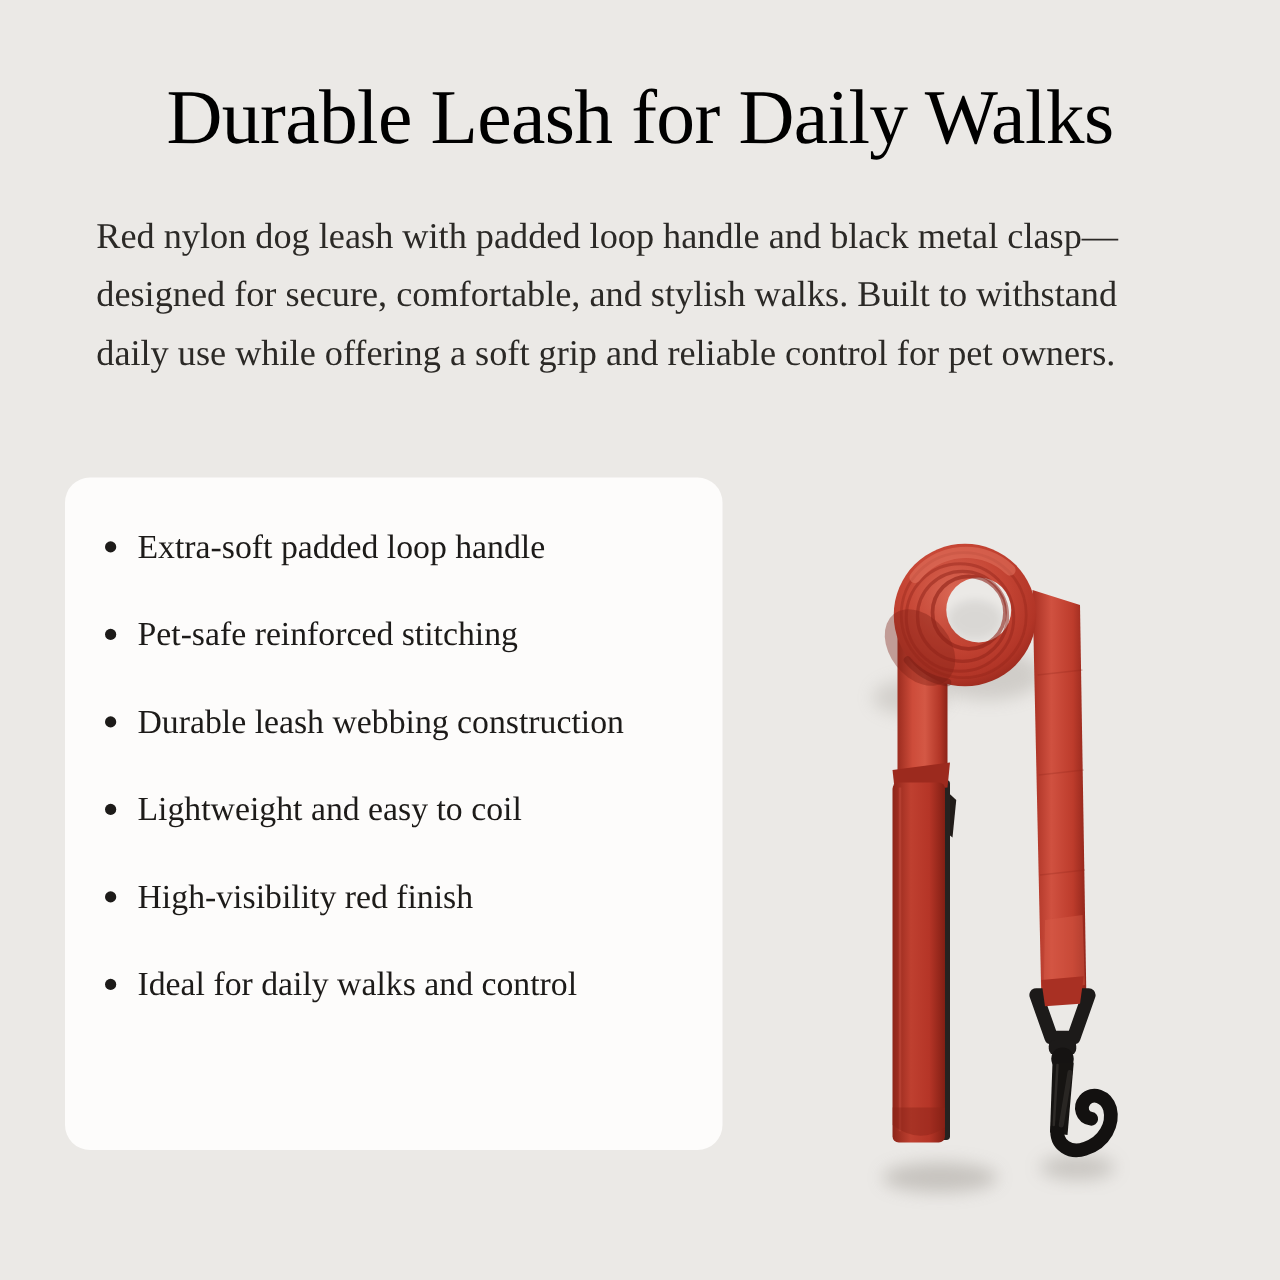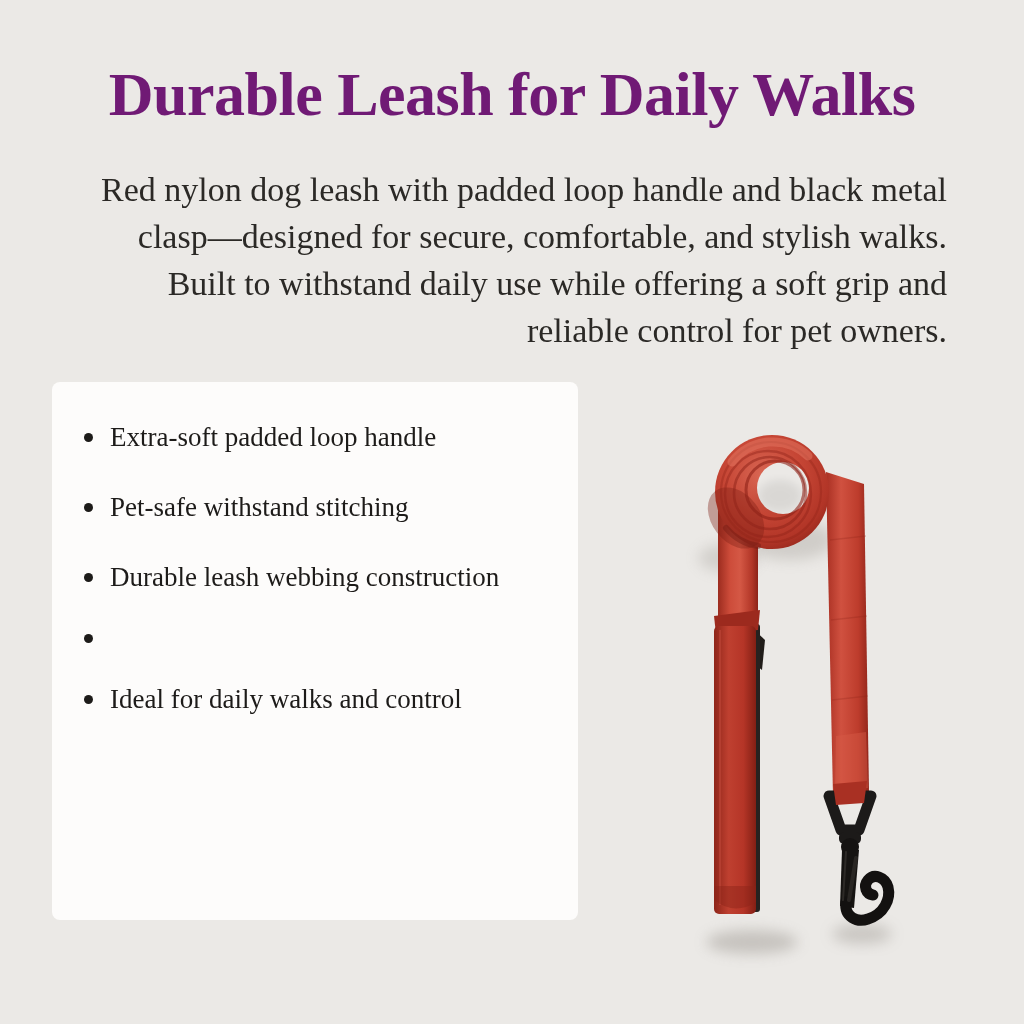--- a/index.html
+++ b/index.html
@@ -10,43 +10,43 @@
     background:#ebe9e6;
     overflow:hidden;
     font-family:"Liberation Serif", serif;
   }
   .page-title{
     position:absolute;
     top:60px;left:0;right:0;
     margin:0;
     text-align:center;
     font-size:62px;
-    font-weight:700;
+    font-weight:400;
     letter-spacing:-0.5px;
-    color:#701a75;
+    color:#000000;
     line-height:1.1;
   }
   .page-description{
     position:absolute;
     top:166px;
     left:77px;
     width:870px;
     margin:0;
-    text-align:right;
-    font-size:34px;
+    text-align:left;
+    font-size:29px;
     line-height:47px;
     color:#2b2926;
     font-weight:400;
   }
   .features-card{
     position:absolute;
     left:52px;top:382px;
     width:526px;height:538px;
     background:#fdfcfb;
-    border-radius:8px;
+    border-radius:20px;
     box-sizing:border-box;
     padding:42px 30px 0 32px;
   }
   .features-list{
     list-style:none;
     margin:0;padding:0;
   }
   .feature-item{
     display:flex;
     align-items:center;
@@ -79,28 +79,33 @@
   <p class="page-description">Red nylon dog leash with padded loop handle and black metal clasp—designed for secure, comfortable, and stylish walks. Built to withstand daily use while offering a soft grip and reliable control for pet owners.</p>
 
   <div class="features-card">
     <ul class="features-list">
       <li class="feature-item">
         <span class="bullet-dot"></span>
         <span>Extra-soft padded loop handle</span>
       </li>
       <li class="feature-item">
         <span class="bullet-dot"></span>
-        <span>Pet-safe withstand stitching</span>
+        <span>Pet-safe reinforced stitching</span>
       </li>
       <li class="feature-item">
         <span class="bullet-dot"></span>
         <span>Durable leash webbing construction</span>
       </li>
       <li class="feature-item">
         <span class="bullet-dot"></span>
+        <span>Lightweight and easy to coil</span>
+      </li>
+      <li class="feature-item">
+        <span class="bullet-dot"></span>
+        <span>High-visibility red finish</span>
       </li>
       <li class="feature-item">
         <span class="bullet-dot"></span>
         <span>Ideal for daily walks and control</span>
       </li>
     </ul>
   </div>
 
   <svg class="product-photo" viewBox="0 0 384 624" xmlns="http://www.w3.org/2000/svg">
     <title>Coiled red nylon dog leash with padded loop handle and black metal snap clasp</title>

